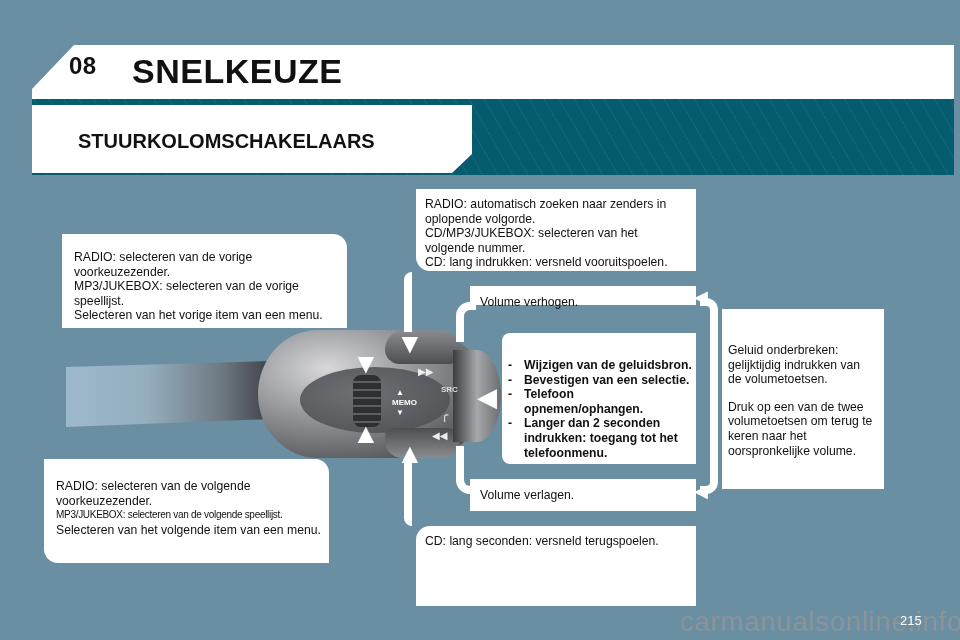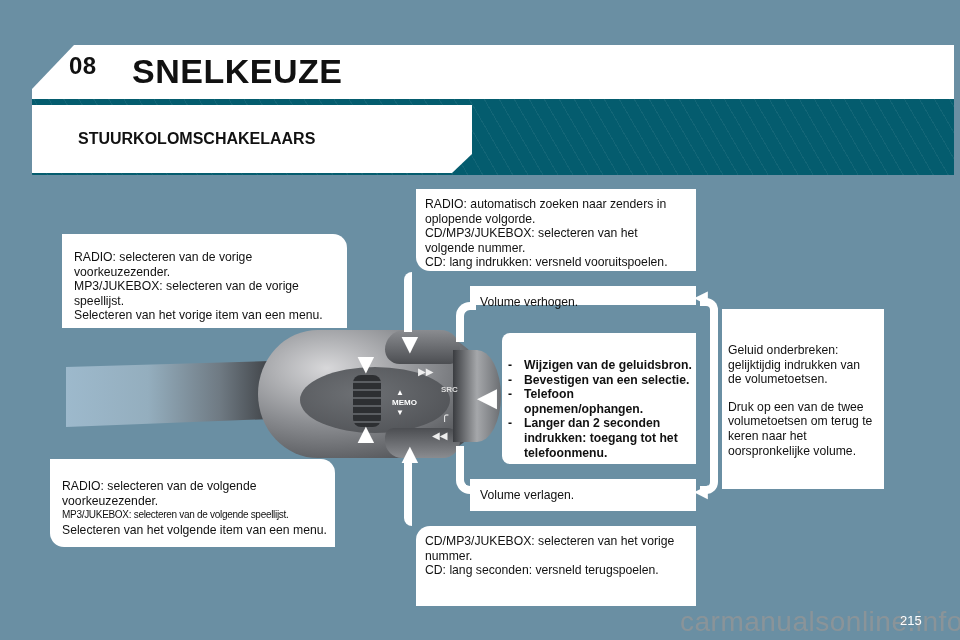--- a/index.html
+++ b/index.html
@@ -5,26 +5,26 @@
   html,body{margin:0;padding:0;}
   body{width:960px;height:640px;position:relative;overflow:hidden;background:#6a8fa3;font-family:"Liberation Sans",sans-serif;color:#111;}
   .abs{position:absolute;}
   
   .hdr-white{left:32px;top:45px;width:922px;height:54px;background:#fff;clip-path:polygon(42px 0,100% 0,100% 100%,0 100%,0 44px);}
   .hdr-band{left:32px;top:99px;width:922px;height:76px;background:#045c6e;
     background-image:repeating-linear-gradient(60deg,rgba(255,255,255,0.06) 0 1px,transparent 1px 13px);}
   .hdr-sub{left:32px;top:105px;width:440px;height:68px;background:#fff;clip-path:polygon(0 0,100% 0,100% 72%,420px 100%,0 100%);}
   .chap-num{left:69px;top:52px;font-size:24px;font-weight:bold;letter-spacing:0.5px;}
   .chap-title{left:132px;top:52px;font-size:34px;font-weight:bold;letter-spacing:0.5px;}
-  .sec-title{left:78px;top:130px;font-size:16px;font-weight:bold;}
+  .sec-title{left:78px;top:130px;font-size:20px;font-weight:bold;}
   
   .box{background:#fff;font-size:12.2px;line-height:14.6px;box-sizing:border-box;}
   .box p{margin:0;}
   .b-prev{left:62px;top:234px;width:285px;height:94px;padding:16px 8px 0 12px;border-radius:0 14px 0 0;}
-  .b-next{left:50px;top:459px;width:285px;height:88px;padding:20px 6px 8px 12px;border-radius:0 14px 0 14px;}
+  .b-next{left:44px;top:459px;width:285px;height:104px;padding:20px 6px 8px 12px;border-radius:0 14px 0 14px;}
   .b-seekup{left:416px;top:189px;width:280px;height:82px;padding:8px 6px 0 9px;border-radius:0 0 0 14px;}
   .b-seekdn{left:416px;top:526px;width:280px;height:80px;padding:8px 6px 0 9px;border-radius:14px 0 0 0;}
   .b-volup{left:470px;top:286px;width:226px;height:19px;padding:9px 8px 0 10px;}
   .b-voldn{left:470px;top:479px;width:226px;height:32px;padding:9px 8px 0 10px;}
   .b-src{left:502px;top:333px;width:194px;height:131px;padding:25px 4px 0 4px;border-radius:8px 0 0 8px;}
   .b-mute{left:722px;top:309px;width:162px;height:180px;padding:34px 8px 0 6px;}
   .b-src ul{margin:0;padding:0;list-style:none;font-weight:bold;}
   .b-src li{position:relative;padding-left:18px;}
   .b-src li:before{content:"-";position:absolute;left:2px;}
   .small{font-size:10px;letter-spacing:-0.3px;}
@@ -107,21 +107,20 @@
   <p>Selecteren van het volgende item van een menu.</p>
 </div>
 
 <div class="abs box b-seekup">
   <p>RADIO: automatisch zoeken naar zenders in oplopende volgorde.</p>
   <p>CD/MP3/JUKEBOX: selecteren van het volgende nummer.</p>
   <p>CD: lang indrukken: versneld vooruitspoelen.</p>
 </div>
 
 <div class="abs box b-seekdn">
-  <p>CD/MP3/JUKEBOX: selecteren van het vorige nummer.</p>
   <p>CD: lang seconden: versneld terugspoelen.</p>
 </div>
 
 <div class="abs box b-volup">
   <p>Volume verhogen.</p>
 </div>
 
 <div class="abs box b-voldn">
   <p>Volume verlagen.</p>
 </div>

